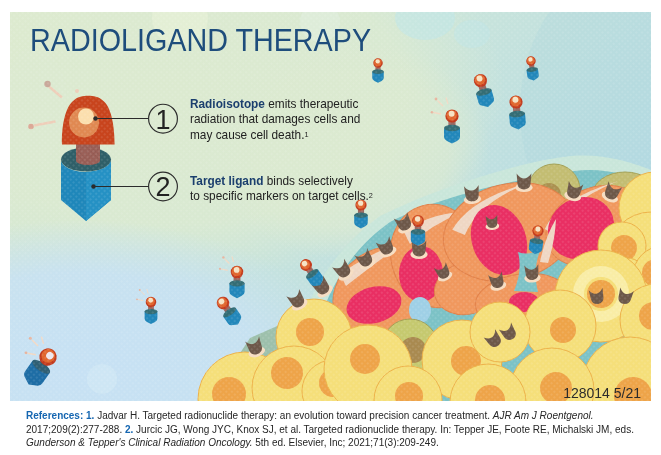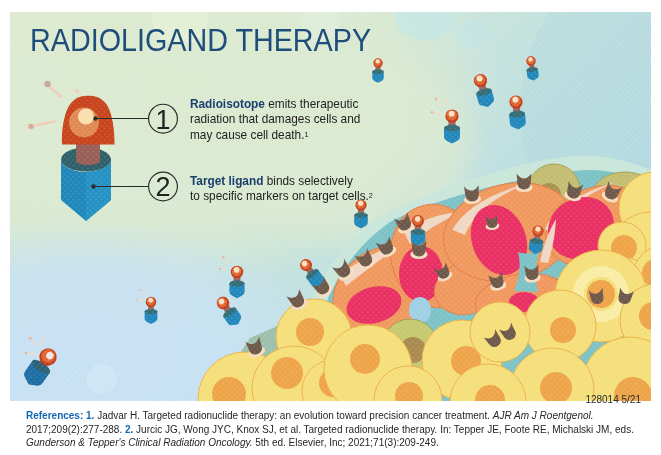--- a/index.html
+++ b/index.html
@@ -5,21 +5,21 @@
   html,body{margin:0;padding:0;}
   body{width:661px;height:455px;background:#ffffff;font-family:"Liberation Sans",sans-serif;position:relative;overflow:hidden;}
   #stage{position:absolute;left:0;top:0;width:661px;height:455px;}
   .txt{position:absolute;}
   #title{left:30px;top:22px;font-size:31.5px;color:#1e4d7c;letter-spacing:0;white-space:nowrap;transform:scaleX(0.912);transform-origin:left top;}
   .callout{font-size:13px;line-height:15.3px;color:#222222;letter-spacing:0;transform:scaleX(0.91);transform-origin:left top;white-space:nowrap;}
   .callout b{color:#1b3f6e;}
   #c1{left:190px;top:96px;}
   #c2{left:190px;top:172.5px;}
   sup{font-size:8px;vertical-align:2px;}
-  #code{right:20px;top:394px;font-size:10px;color:#2b2b2b;letter-spacing:0;}
+  #code{right:20px;top:385px;font-size:14px;color:#2b2b2b;letter-spacing:0;}
   #refs{left:26px;top:409px;width:630px;font-size:10px;line-height:13.5px;color:#262626;letter-spacing:0;}
   #refs .blue{color:#1566b1;font-weight:bold;text-align:right;}
 </style>
 </head>
 <body>
 <svg id="stage" width="661" height="455" viewBox="0 0 661 455">
   <defs>
     <clipPath id="clip">
         <rect x="10" y="12" width="641" height="389"></rect>
       </clipPath>

